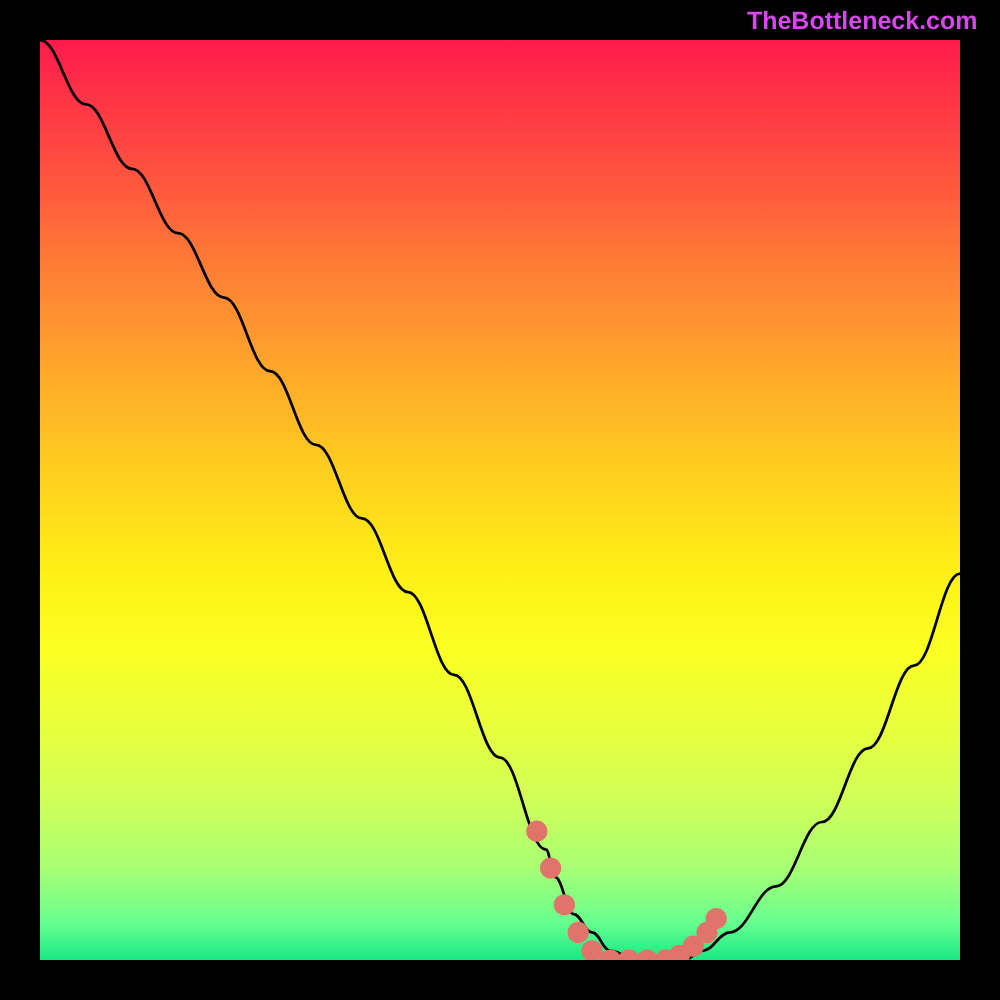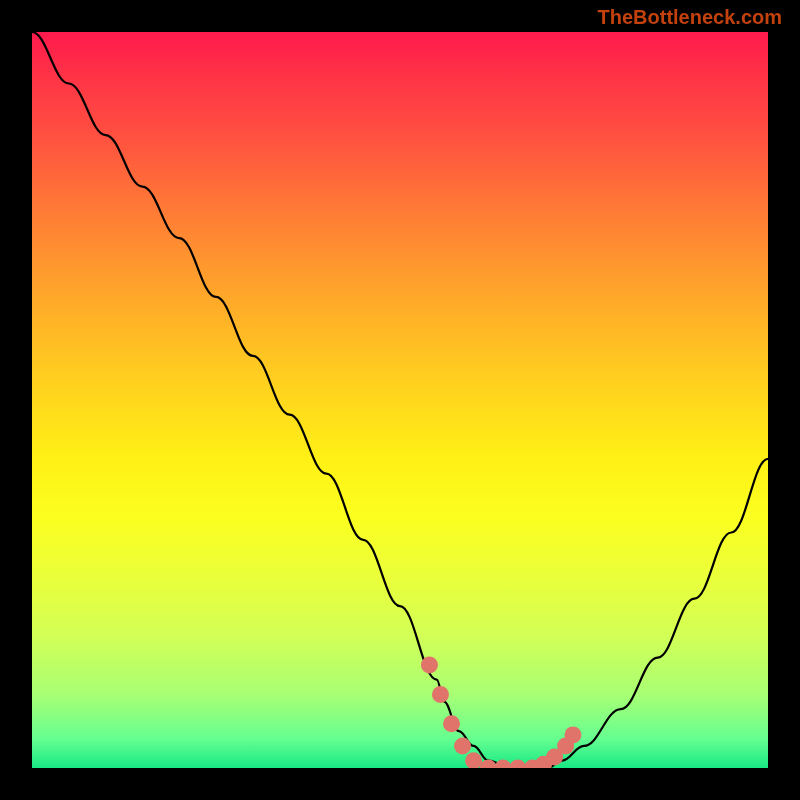--- a/index.html
+++ b/index.html
@@ -8,21 +8,21 @@
     width: 800px;
     height: 800px;
     background: #000;
     position: relative;
     font-family: Arial, sans-serif;
   }
   .watermark {
     position: absolute;
     top: 6px;
     right: 18px;
-    color: #c2410c;
+    color: #d946ef;
     font-size: 20px;
     font-weight: bold;
     z-index: 10;
   }
   .plot-area {
     position: absolute;
     left: 32px;
     top: 32px;
     width: 736px;
     height: 736px;

